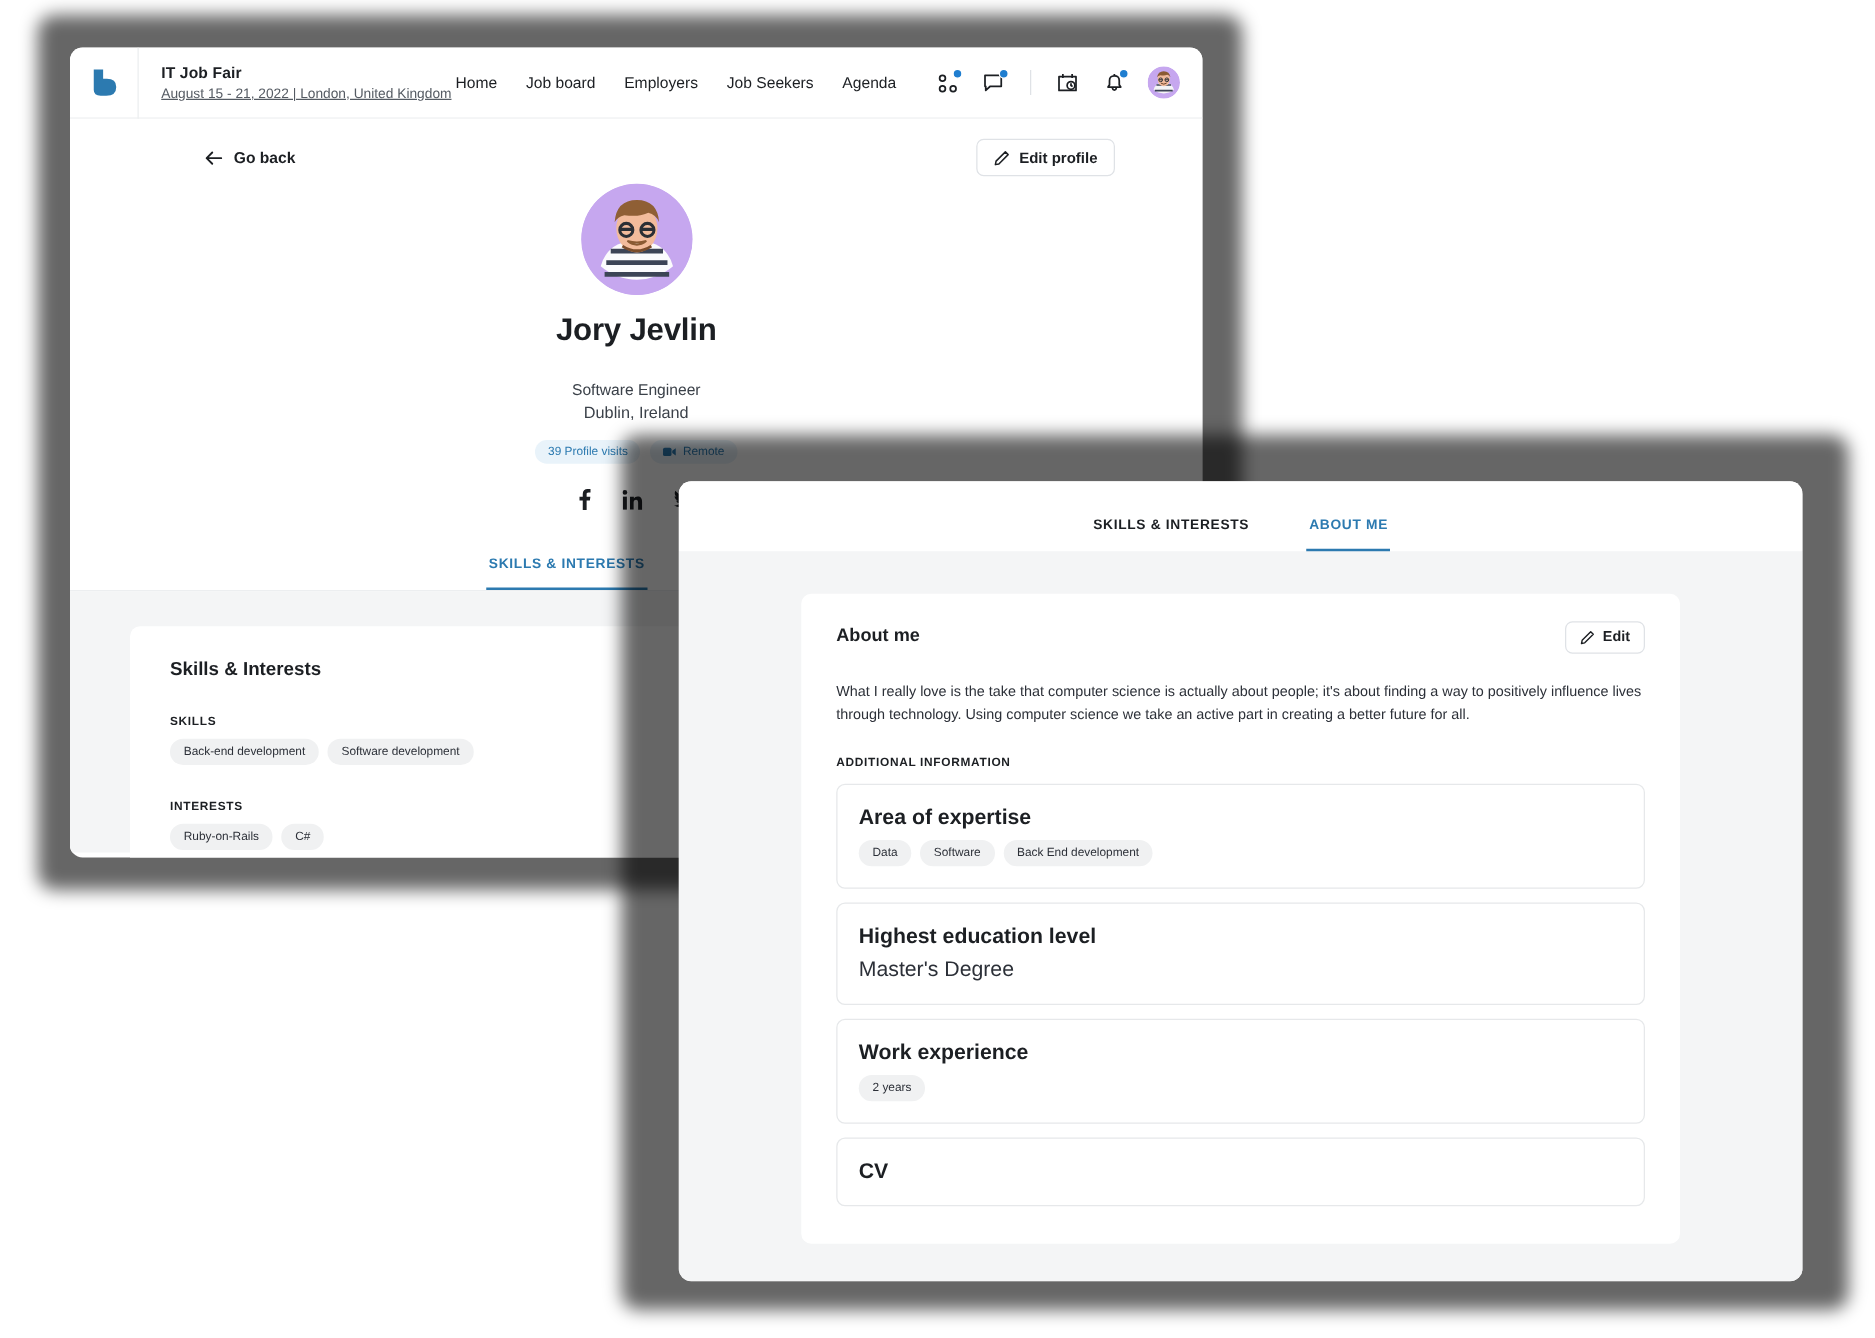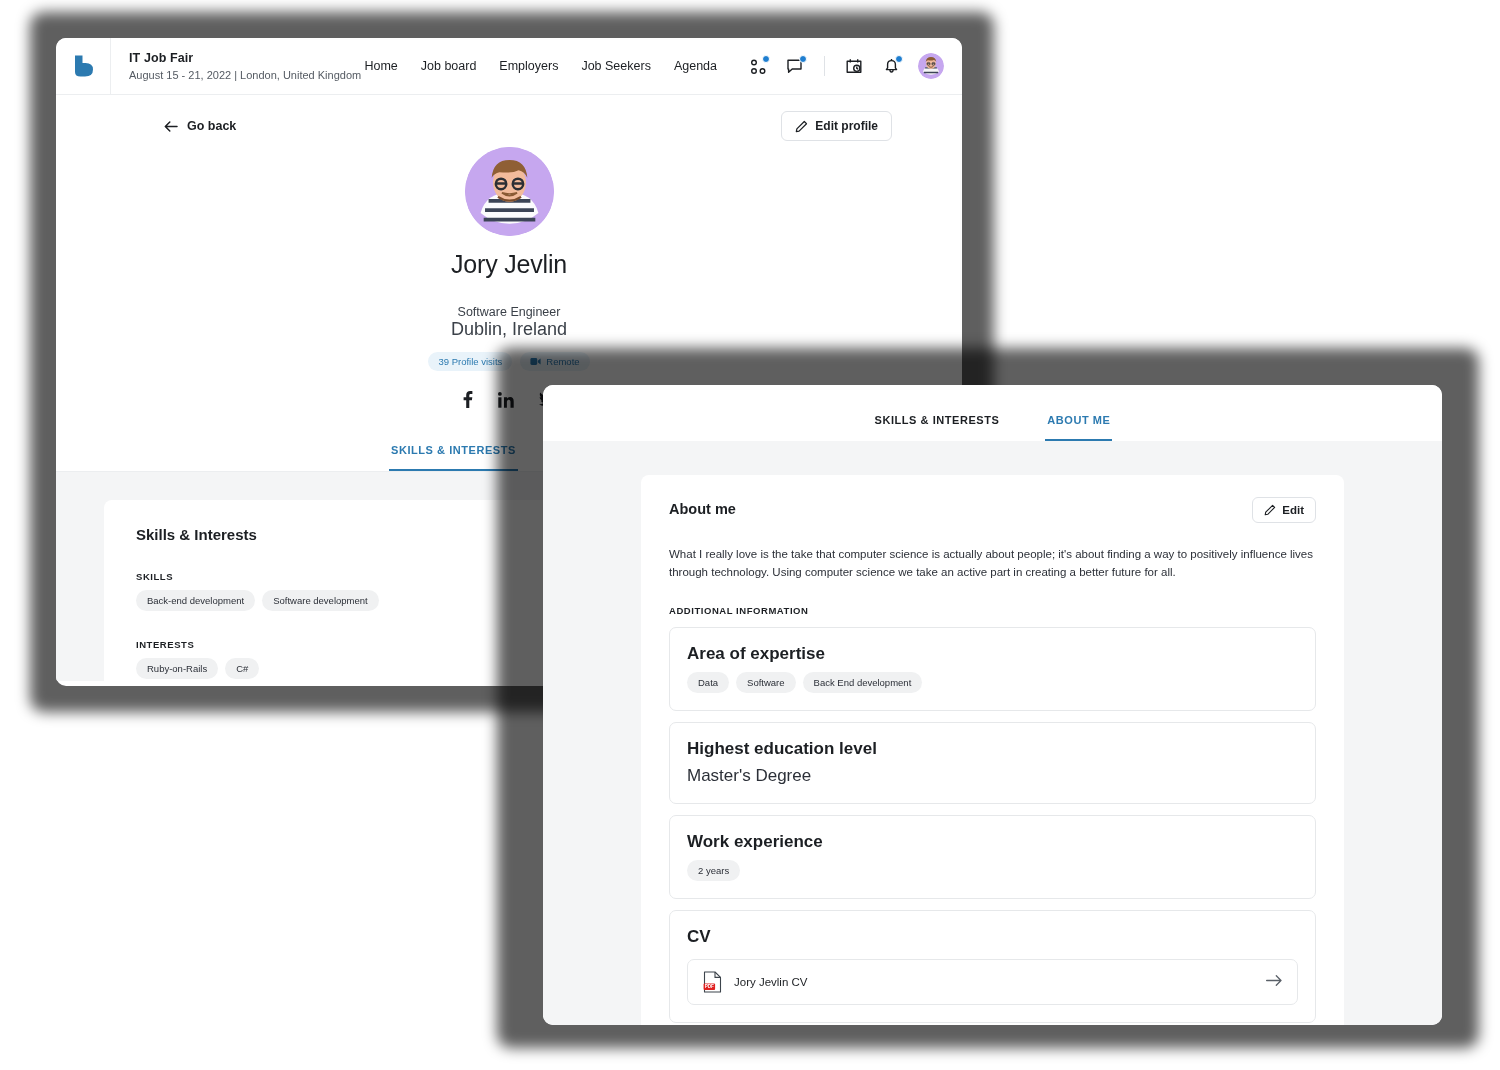--- a/index.html
+++ b/index.html
@@ -64,20 +64,21 @@
     font-weight: bold;
     color: #1c1f23;
     letter-spacing: 0.1px;
     line-height: 16px;
   }
   .event-meta {
     font-size: 11px;
     color: #555b63;
     line-height: 16px;
     margin-top: 1px;
+    text-decoration: underline;
   }
 
   .nav {
     margin-left: auto;
     display: flex;
     align-items: center;
     gap: 23px;
   }
   .nav-link {
     font-size: 12.5px;
@@ -162,33 +163,33 @@
     padding-top: 10px;
   }
   .avatar-lg {
     width: 89px; height: 89px;
     border-radius: 50%;
     overflow: hidden;
     background: #c6a7ef;
   }
   .profile-name {
     font-size: 25px;
-    font-weight: normal;
+    font-weight: bold;
     color: #1c1f23;
     margin-top: 14px;
     letter-spacing: -0.2px;
   }
   .profile-role {
     font-size: 12.5px;
     color: #3b4149;
     margin-top: 25px;
     line-height: 17px;
   }
   .profile-loc {
-    font-size: 18px;
+    font-size: 13px;
     color: #3b4149;
     line-height: 17px;
   }
 
   .badges {
     display: flex;
     gap: 8px;
     margin-top: 14px;
   }
   .badge {
@@ -597,31 +598,17 @@
 
       <div class="info-box">
         <div class="info-box-title">Work experience</div>
         <div class="chip-row">
           <span class="chip">2 years</span>
         </div>
       </div>
 
       <div class="info-box">
         <div class="info-box-title">CV</div>
-        <div class="file-row">
-          <svg class="pdf-ico" viewBox="0 0 19 22">
-            <path d="M1.5 1 H12 L17.5 6.4 V21 H1.5 Z" fill="#ffffff" stroke="#3d444c" stroke-width="1.1" stroke-linejoin="round"></path>
-            <path d="M12 1 V6.4 H17.5" fill="none" stroke="#3d444c" stroke-width="1.1" stroke-linejoin="round"></path>
-            <rect x="0.6" y="12.5" width="11.5" height="6.4" rx="1" fill="#e02020"></rect>
-            <text x="6.3" y="17.4" font-family="Liberation Sans, sans-serif" font-size="4.6" fill="#ffffff" text-anchor="middle" font-weight="bold">PDF</text>
-          </svg>
-          <span class="file-name">Jory Jevlin CV</span>
-          <span class="file-arrow">
-            <svg width="16" height="13" viewBox="0 0 16 13" fill="none" stroke="#5a6068" stroke-width="1.3">
-              <path d="M0.6 6.5 H15 M10.3 1.8 L15 6.5 L10.3 11.2" stroke-linecap="round" stroke-linejoin="round"></path>
-            </svg>
-          </span>
-        </div>
       </div>
 
     </div>
   </div>
 </div>
 
 </body></html>

